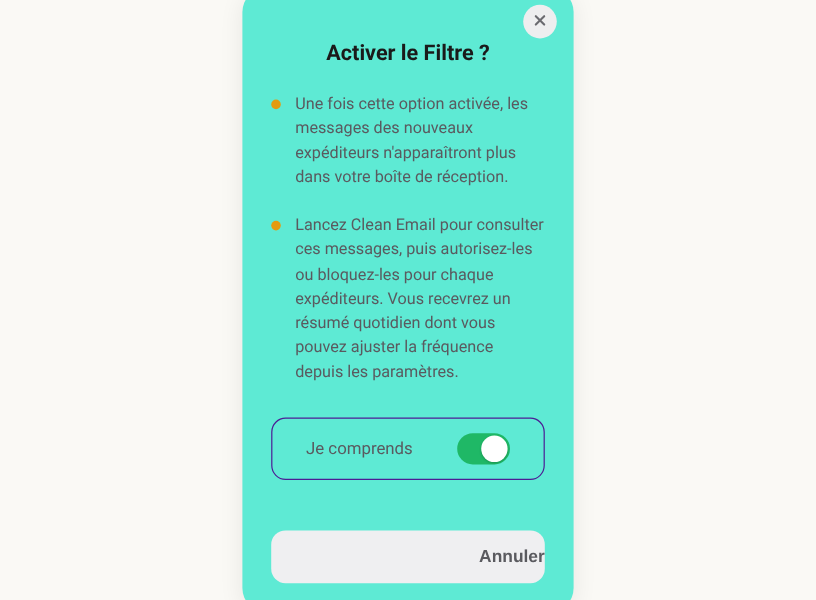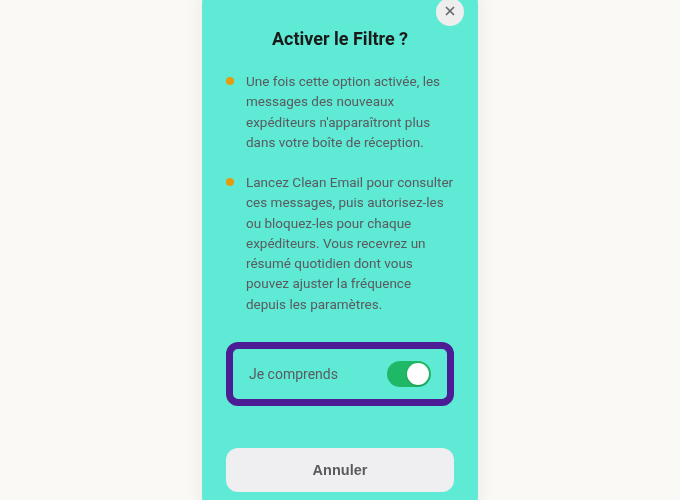--- a/index.html
+++ b/index.html
@@ -85,23 +85,23 @@
     .bullet-text {
       font-size: 13.5px;
       line-height: 1.5;
       color: #5a5a5f;
     }
     
     .consent-row {
       display: flex;
       align-items: center;
       justify-content: space-between;
-      border: 7px solid #4c1d95;
+      border: 1px solid #4c1d95;
       border-radius: 12px;
-      padding: 12px 16px;
+      padding: 12px 28px;
       margin-bottom: 42px;
     }
     
     .consent-label {
       font-size: 14px;
       color: #5a5a5f;
     }
     
     .toggle {
       width: 44px;
@@ -130,20 +130,21 @@
     }
     
     .btn {
       flex: 1;
       height: 44px;
       border-radius: 12px;
       border: none;
       font-size: 14.5px;
       font-weight: 600;
       cursor: pointer;
+      text-align: right;
     }
     
     .btn-cancel {
       background: #efeff1;
       color: #5a5a5f;
     }
     
     .btn-continue {
       background: #3f58e3;
       color: #ffffff;

